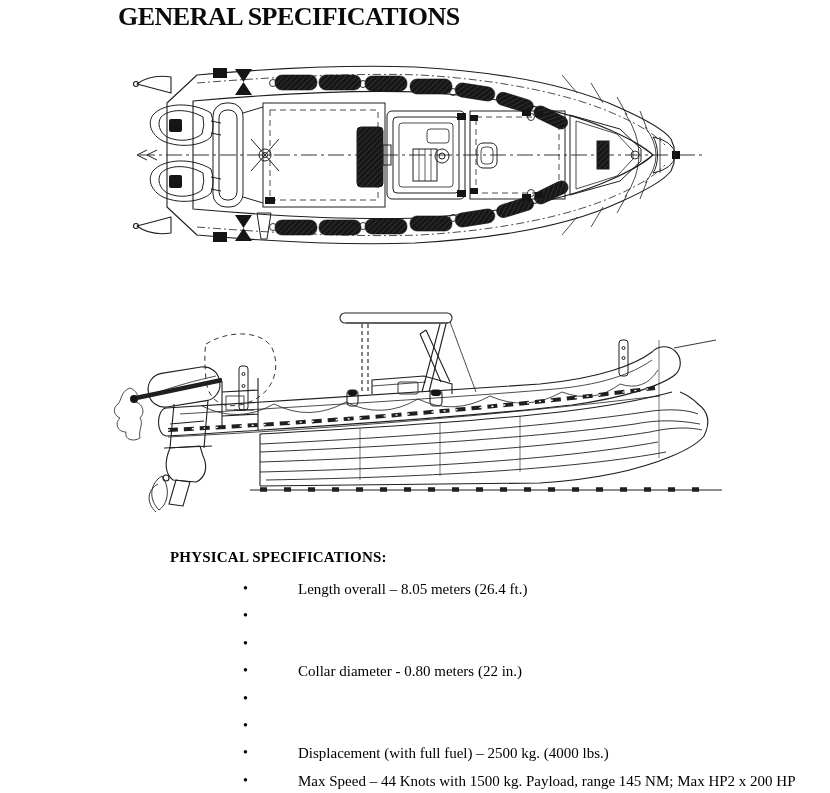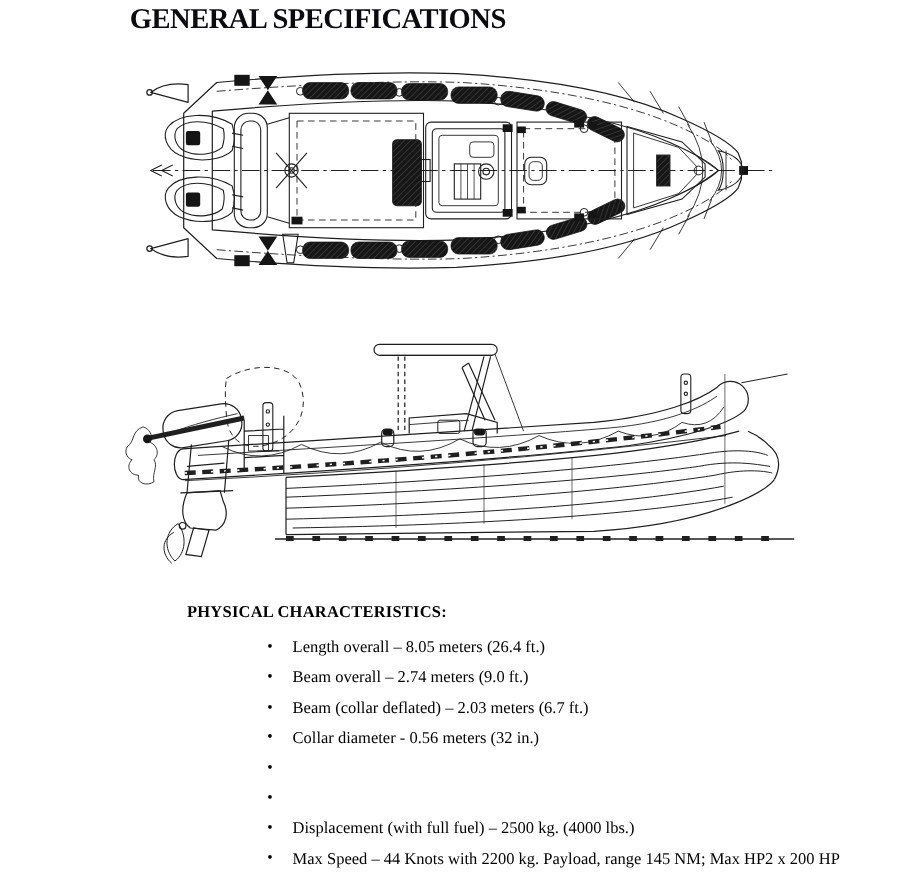--- a/index.html
+++ b/index.html
@@ -35,21 +35,21 @@
   .spec-list li{
     display:flex;align-items:flex-start;
     line-height:18px;margin-bottom:9.4px;
     white-space:nowrap;
   }
   .bullet{
     width:13px;flex:0 0 13px;
     font-size:14px;line-height:18px;
     margin-right:10px;
   }
-  .spec-text{line-height:18px;}
+  .spec-text{line-height:18px;margin-left:32px;}
 </style>
 </head>
 <body>
 
 <div class="page">
 
   <div class="doc-title">GENERAL SPECIFICATIONS</div>
 
   <div class="fig fig-top">
     <svg viewBox="0 0 590 200">
@@ -261,47 +261,45 @@
         <path d="M64,104 L60,148 M98,100 L94,148 M60,124 L94,121"></path>
         <path d="M54,148 L102,146"></path>
         <path d="M60,148 C54,162 55,174 63,180 L86,182 C96,178 98,166 93,156 L90,146 Z"></path>
         <path d="M66,180 L59,204 L73,206 L80,182 Z"></path>
         <path d="M52,176 C40,183 38,199 49,210 C59,203 60,187 52,176 Z M48,184 C37,190 36,203 46,212" stroke-width="0.9"></path>
         <circle cx="56" cy="178" r="3"></circle>
       </g>
     </svg>
   </div>
 
-  <div class="specs-heading">PHYSICAL CHARACTERISTICS:</div>
+  <div class="specs-heading">PHYSICAL SPECIFICATIONS:</div>
   <ul class="spec-list">
       <li>
         <span class="bullet">•</span>
         <span class="spec-text">Length overall – 8.05 meters (26.4 ft.)</span>
       </li>
       <li>
         <span class="bullet">•</span>
-        <span class="spec-text">Beam overall – 2.74 meters (9.0 ft.)</span>
-      </li>
-      <li>
-        <span class="bullet">•</span>
-        <span class="spec-text">Beam (collar deflated) – 2.03 meters (6.7 ft.)</span>
-      </li>
-      <li>
-        <span class="bullet">•</span>
-        <span class="spec-text">Collar diameter - 0.56 meters (32 in.)</span>
+      </li>
+      <li>
+        <span class="bullet">•</span>
+      </li>
+      <li>
+        <span class="bullet">•</span>
+        <span class="spec-text">Collar diameter - 0.80 meters (22 in.)</span>
       </li>
       <li>
         <span class="bullet">•</span>
       </li>
       <li>
         <span class="bullet">•</span>
       </li>
       <li>
         <span class="bullet">•</span>
         <span class="spec-text">Displacement (with full fuel) – 2500 kg. (4000 lbs.)</span>
       </li>
       <li>
         <span class="bullet">•</span>
-        <span class="spec-text">Max Speed – 44 Knots with 2200 kg. Payload, range 145 NM; Max HP2 x 200 HP</span>
+        <span class="spec-text">Max Speed – 44 Knots with 1500 kg. Payload, range 145 NM; Max HP2 x 200 HP</span>
       </li>
     </ul>
 
 </div>
 
 </body></html>

